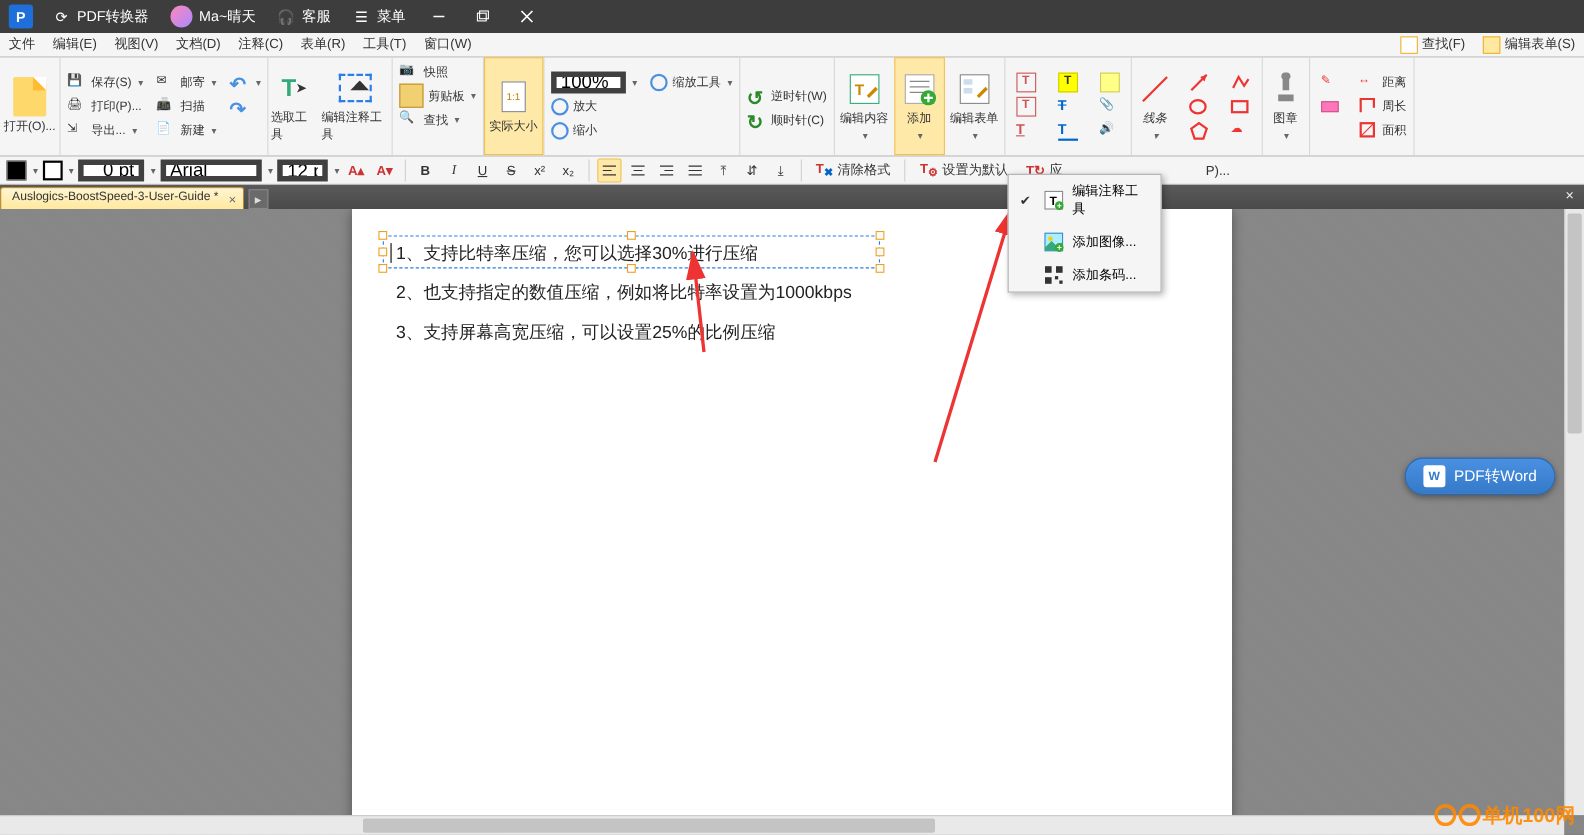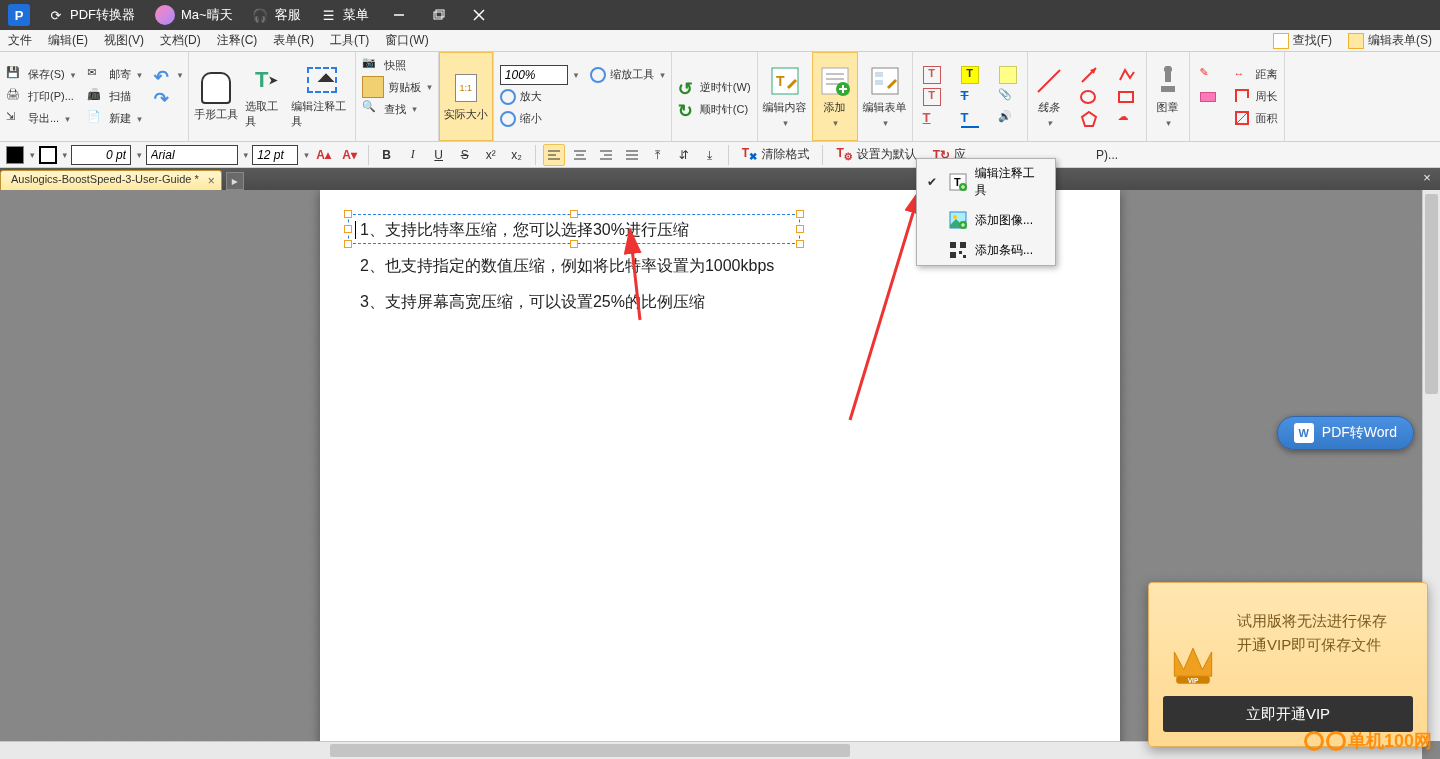--- a/index.html
+++ b/index.html
@@ -31,21 +31,21 @@
 .rrow { display: flex; align-items: center; gap: 4px; padding: 2px 6px; cursor: pointer; height: 22px;}
 .rcol { display: flex; flex-direction: column; justify-content: center; padding: 2px 0;}
 .miniI { width: 18px; height: 18px; }
 .dd { font-size: 9px; color: #666; margin-left: 2px;}
 
 
 .fmtbar { height: 26px; background: #f5f5f5; border-bottom: 1px solid #d0d0d0; display: flex; align-items: center; font-size: 12px; color: #333; padding: 0 6px; gap: 4px;}
 .colorSw { width: 18px; height: 18px; background: #000; border: 1px solid #888;}
 .fmtbtn { width: 22px; height: 22px; display: flex; align-items: center; justify-content: center; cursor: pointer; border-radius: 2px;}
 .fmtbtn.active { background: #ffe9a8; border:1px solid #f0c050;}
-.combo { height: 20px; border: 1px solid #404040; background: #fff; font-size: 12px; padding: 0 4px; font-style: italic;}
+.combo { height: 20px; border: 5px solid #404040; background: #fff; font-size: 17px; padding: 0 4px;}
 .sep { width: 1px; height: 20px; background: #d0d0d0; margin: 0 3px;}
 
 
 .doctabbar { height: 22px; background: linear-gradient(#5a5a5a,#4a4a4a); display: flex; align-items: end; position: relative;}
 .doctab { height: 20px; background: linear-gradient(#fff5d0,#ffe9a0); border: 1px solid #c09030; border-bottom: none; padding: 2px 22px 0 10px; font-size: 11px; color: #333; border-radius: 3px 3px 0 0; position: relative;}
 .doctab .x { position: absolute; right: 6px; top: 3px; font-size: 12px; color: #666; cursor: pointer;}
 .newtab { width: 18px; height: 18px; background: #6a6a6a; border:1px solid #888; margin-left: 4px; display: flex; align-items: center; justify-content: center; color: #ddd; font-size: 12px; cursor: pointer;}
 .doctabbar .closeAll { position: absolute; right: 4px; top: 2px; color:#eee; font-size:13px; cursor:pointer; width:18px; text-align:center;}
 
 
@@ -156,20 +156,28 @@
       <span>查找(F)</span>
     </div>
   <div class="findbtn">
       <span class="finI adv"></span>
       <span>编辑表单(S)</span>
     </div>
 </div>
 
 <div class="ribbon">
 
+  <div class="rgroup">
+    <div class="rbigbtn">
+      <div class="ricon">
+          <div class="fileI"></div>
+        </div>
+      <span>打开(O)...</span>
+    </div>
+  </div>
 
   <div class="rgroup" style="flex-direction:row;">
     <div class="rcol">
       <div class="rrow">
           <span class="miniI">💾</span>
           <span>保存(S)</span>
           <span class="dd">▾</span>
         </div>
       <div class="rrow">
           <span class="miniI">🖨</span>
@@ -203,26 +211,20 @@
           <span class="dd">▾</span>
         </div>
       <div class="rrow">
           <span class="miniI arrI">↷</span>
         </div>
       <div class="rrow" style="height:22px;"></div>
     </div>
   </div>
 
   <div class="rgroup" style="flex-direction:row;">
-    <div class="rbigbtn">
-        <div class="ricon">
-          <div class="handI"></div>
-        </div>
-        <span>手形工具</span>
-      </div>
     <div class="rbigbtn" style="width:46px;">
         <div class="ricon" style="font-size:22px;font-weight:bold;color:#3a7;">T<span style="font-size:11px;color:#333;">➤</span></div>
         <span>选取工具</span>
       </div>
     <div class="rbigbtn" style="width:66px;">
         <div class="ricon">
           <div class="rectI cur" style="position:relative;"></div>
         </div>
         <span>编辑注释工具</span>
       </div>
@@ -571,36 +573,20 @@
   <svg style="position:absolute;left:0;top:0;pointer-events:none;" width="1440" height="600">
     <defs>
         <marker id="ah" markerWidth="10" markerHeight="10" refX="8" refY="3" orient="auto">
           <path d="M0,0 L0,6 L9,3 z" fill="#e33"></path>
         </marker>
       </defs>
     <line x1="850" y1="230" x2="920" y2="0" stroke="#e33" stroke-width="3" marker-end="url(#ah)"></line>
     <line x1="640" y1="130" x2="630" y2="40" stroke="#e33" stroke-width="3" marker-end="url(#ah)"></line>
   </svg>
 
-  <div class="vipbox">
-    <div class="badge">
-      <svg viewBox="0 0 60 60">
-          <path d="M10 16 L20 35 L30 12 L40 35 L50 16 L50 42 L10 42 Z" fill="#f0a020" stroke="#d08000" stroke-width="1"></path>
-          <rect x="12" y="42" width="36" height="8" rx="3" fill="#d08000"></rect>
-          <text x="30" y="49" text-anchor="middle" font-size="7" fill="#fff" font-weight="bold">VIP</text>
-        </svg>
-    </div>
-    <div class="txt">
-      <div>试用版将无法进行保存</div>
-      <div>开通VIP即可保存文件</div>
-    </div>
-    <div class="cta">
-        <span>立即开通VIP</span>
-      </div>
-  </div>
 
   <div class="wm">
     <span class="circ"></span>
     <span class="circ"></span>
     <span>单机100网</span>
   </div>
 </div>
 
 <div class="ddmenu">
   <div class="mi">

